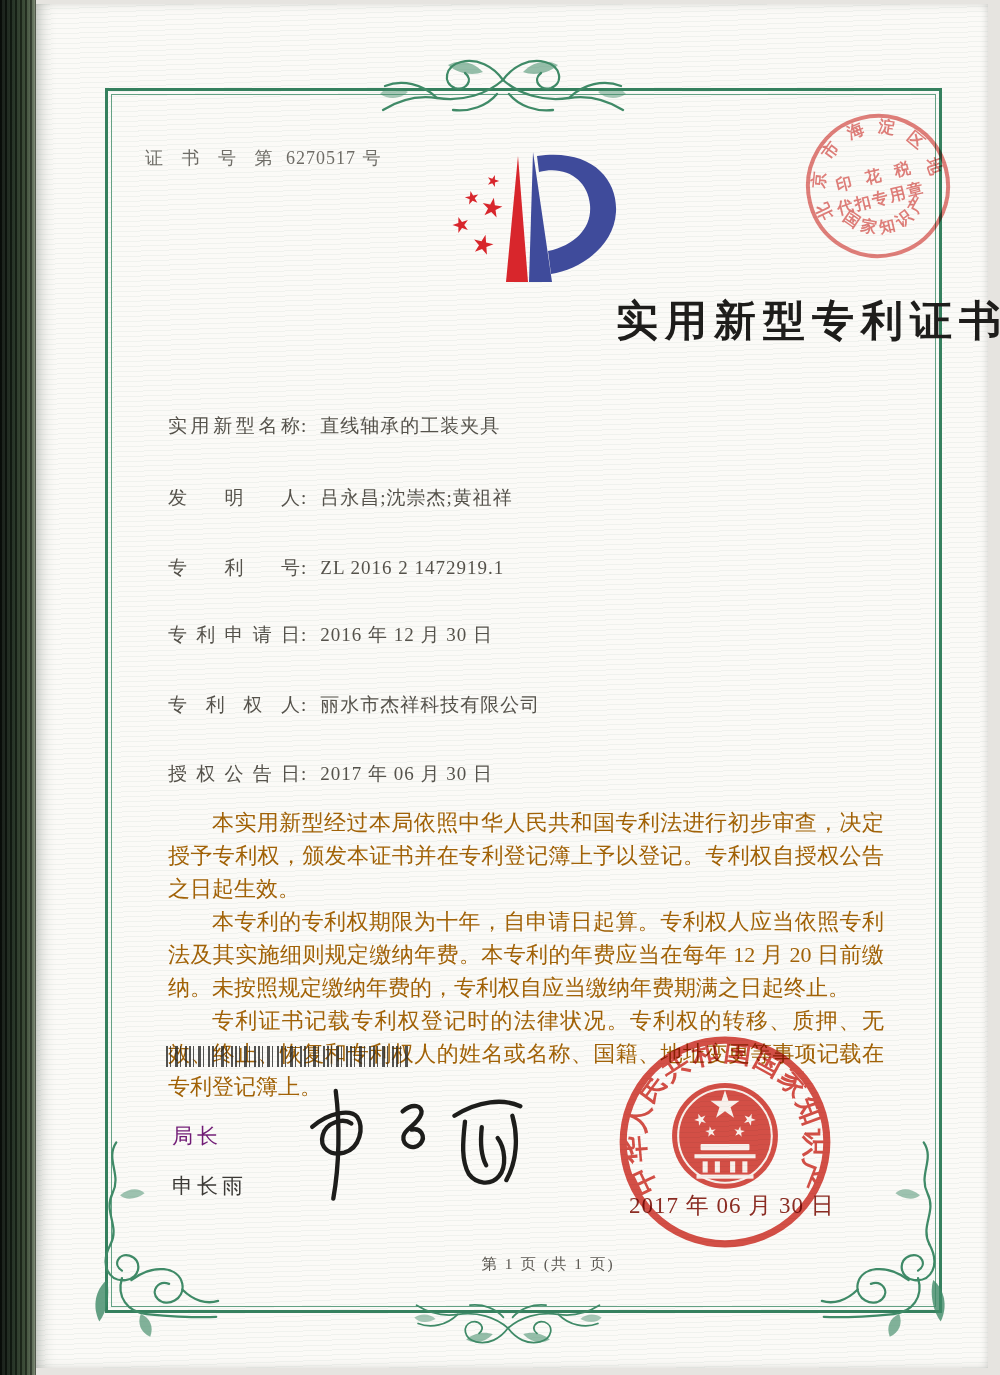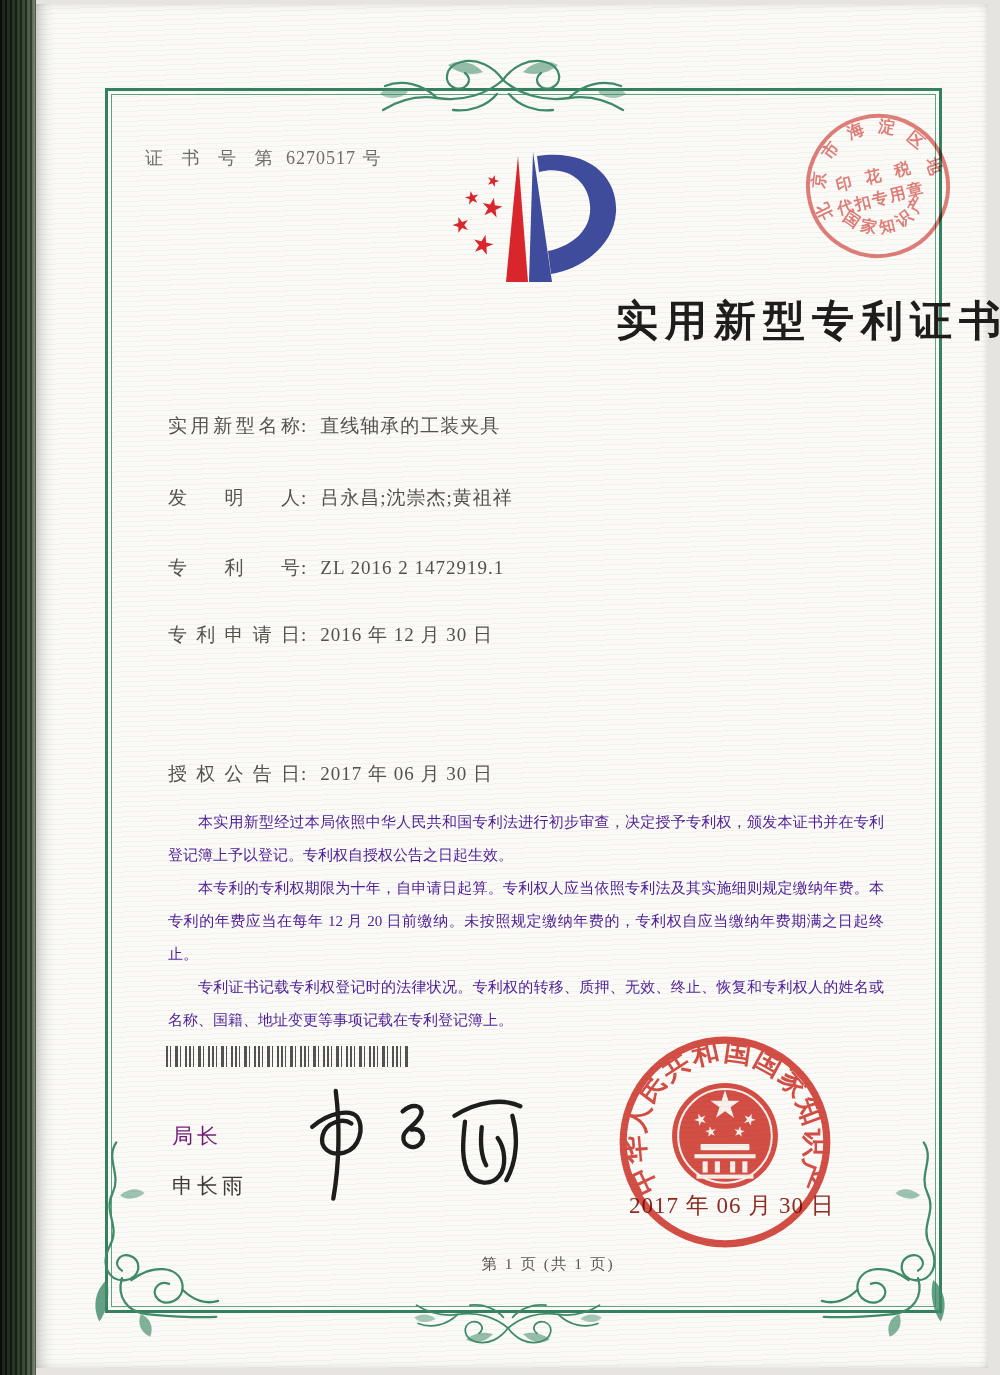--- a/index.html
+++ b/index.html
@@ -30,21 +30,21 @@
   .logo{left:420px;top:150px;width:220px;height:140px;}
 
   .title{left:0;top:293px;width:1000px;text-align:right;font-size:42px;font-weight:bold;
     color:#1e1d1b;letter-spacing:7px;margin-left:8px;}
 
   .field{left:168px;font-size:19px;color:#55524b;white-space:nowrap;}
   .flabel{display:inline-block;width:132px;text-align:justify;text-align-last:justify;}
   .fcolon{display:inline-block;margin:0 2px 0 1px;}
   .fvalue{margin-left:12px;letter-spacing:1px;}
 
-  .paras{left:168px;top:806px;width:716px;font-size:15px;line-height:33px;color:#4c1d95;
+  .paras{left:168px;top:806px;width:716px;font-size:22px;line-height:33px;color:#a16207;
     text-align:justify;}
   .paras p{margin:0;text-indent:2em;}
 
   .barcode{left:166px;top:1046px;width:242px;height:21px;opacity:.82;
     background:repeating-linear-gradient(90deg,
       #2e2e2c 0 2px,transparent 2px 4px,#2e2e2c 4px 5px,transparent 5px 9px,
       #2e2e2c 9px 12px,transparent 12px 14px,#2e2e2c 14px 15px,transparent 15px 19px,
       #2e2e2c 19px 21px,transparent 21px 23px);}
 
   .issuer-title{left:172px;top:1122px;font-size:21px;color:#701a75;letter-spacing:4px;}
@@ -145,20 +145,23 @@
     <span class="flabel">发明人</span><span class="fcolon">:</span><span class="fvalue">吕永昌;沈崇杰;黄祖祥</span>
   </div>
   <div class="abs field" style="top:413px">
     <span class="flabel">实用新型名称</span><span class="fcolon">:</span><span class="fvalue">直线轴承的工装夹具</span>
   </div>
   <div class="abs field" style="top:555px">
     <span class="flabel">专利号</span><span class="fcolon">:</span><span class="fvalue">ZL 2016 2 1472919.1</span>
   </div>
   <div class="abs field" style="top:622px">
     <span class="flabel">专利申请日</span><span class="fcolon">:</span><span class="fvalue">2016 年 12 月 30 日</span>
+  </div>
+  <div class="abs field" style="top:692px">
+    <span class="flabel">专利权人</span><span class="fcolon">:</span><span class="fvalue">丽水市杰祥科技有限公司</span>
   </div>
   <div class="abs field" style="top:761px">
     <span class="flabel">授权公告日</span><span class="fcolon">:</span><span class="fvalue">2017 年 06 月 30 日</span>
   </div>
 
   <div class="abs paras">
     <p>本实用新型经过本局依照中华人民共和国专利法进行初步审查，决定授予专利权，颁发本证书并在专利登记簿上予以登记。专利权自授权公告之日起生效。</p>
     <p>本专利的专利权期限为十年，自申请日起算。专利权人应当依照专利法及其实施细则规定缴纳年费。本专利的年费应当在每年 12 月 20 日前缴纳。未按照规定缴纳年费的，专利权自应当缴纳年费期满之日起终止。</p>
     <p>专利证书记载专利权登记时的法律状况。专利权的转移、质押、无效、终止、恢复和专利权人的姓名或名称、国籍、地址变更等事项记载在专利登记簿上。</p>
   </div>

